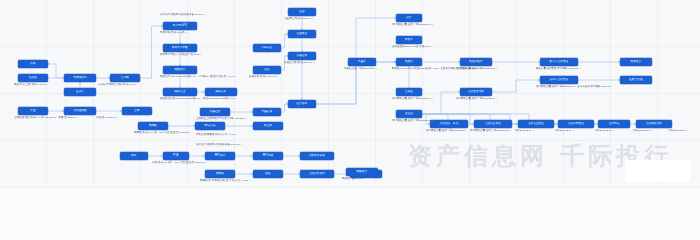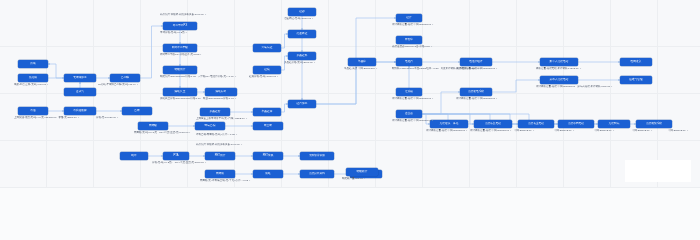--- a/index.html
+++ b/index.html
@@ -372,14 +372,15 @@
       <div class="label" style="left: 342px; top: 178px;">
         <span>聚酯瓶产量:601.90</span>
         <span class="chev">▾</span>
       </div>
       <div class="label" style="left: 134px; top: 132px;">
         <span>丙烯酸(元/吨):64.2元 · PTA/出货:正货(元:1950.00</span>
         <span class="chev">▾</span>
       </div>
     </div>
 
+  <div id="watermark">资产信息网 千际投行</div>
   <div id="wm2"></div>
 </div>
 
 </body></html>

